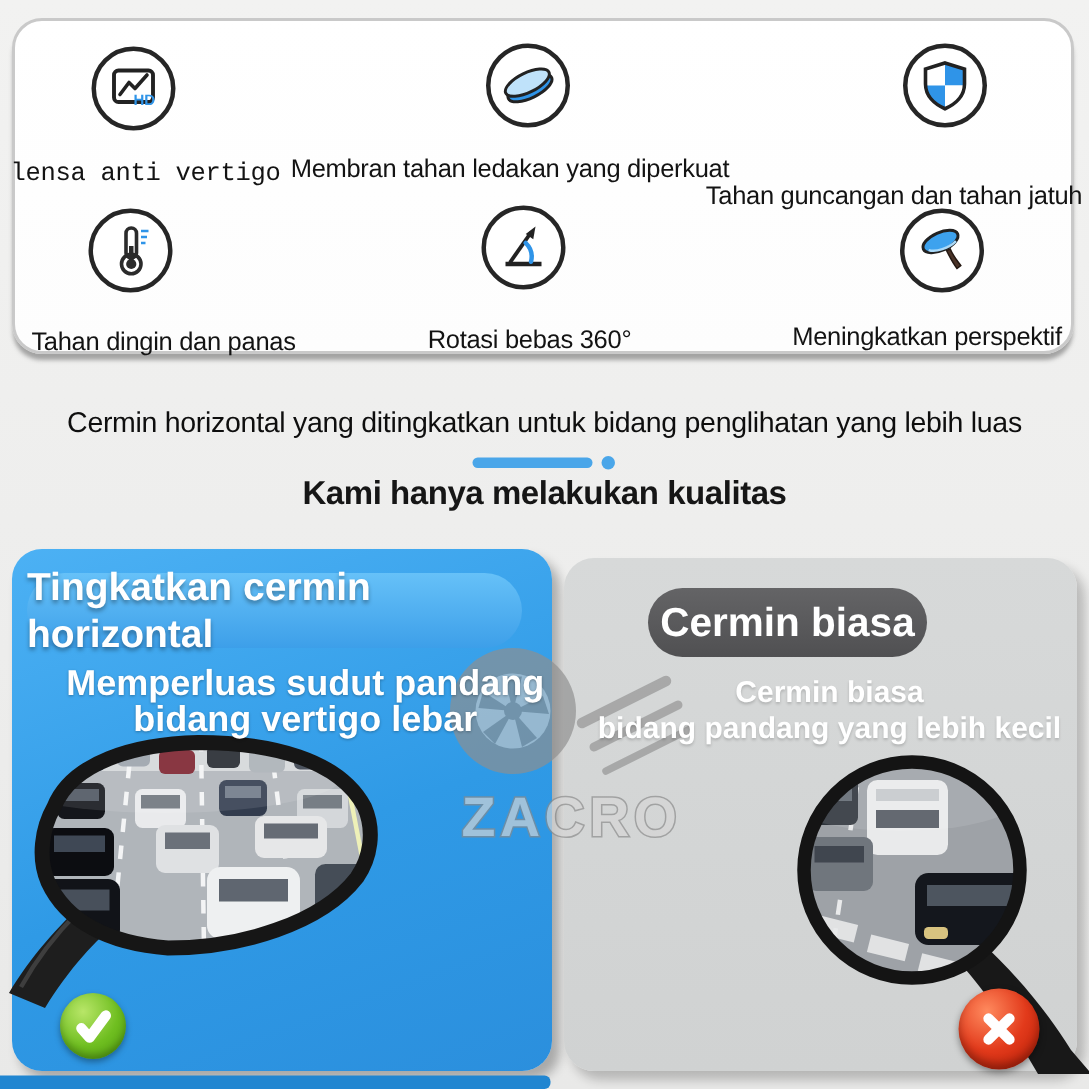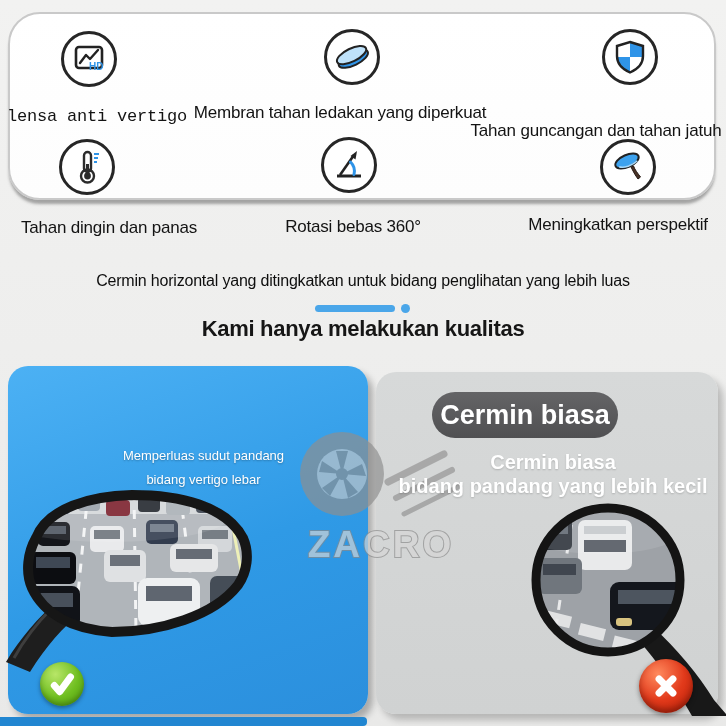--- a/index.html
+++ b/index.html
@@ -4,38 +4,38 @@
 <style>
   html,body{margin:0;padding:0;background:#e9e9e9;}
   *{box-sizing:border-box;}
   .stage{
     position:relative;width:726px;height:726px;overflow:hidden;
     background:linear-gradient(180deg,#f2f2f1 0%,#ededec 60%,#e9e9e8 100%);
     font-family:"Liberation Sans", sans-serif;
   }
   
   .card{
-    position:absolute;left:8px;top:12px;width:708px;height:188px;
+    position:absolute;left:8px;top:12px;width:708px;height:224px;
     background:linear-gradient(180deg,#ffffff,#fdfdfd);
-    border:2px solid #c9c9c9;border-radius:32px;
+    border:2px solid #c9c9c9;border-radius:20px;
     box-shadow:0 5px 3px -1px rgba(100,100,100,.55);
   }
   .fcircle{
     position:absolute;width:56px;height:56px;border-radius:50%;
     background:#fff;border:3.5px solid #262626;
     display:flex;align-items:center;justify-content:center;
   }
   .flabel{
     position:absolute;transform:translateX(-50%);white-space:nowrap;
     font-size:17px;font-weight:500;color:#131313;letter-spacing:-.2px;
   }
   
   .tagline{
     position:absolute;left:0;top:272px;width:726px;text-align:center;
-    font-size:16px;font-weight:500;color:#0e0e0e;letter-spacing:-.2px;
+    font-size:19px;font-weight:500;color:#0e0e0e;letter-spacing:-.2px;
   }
   .divider-line{position:absolute;left:315px;top:305px;width:80px;height:7px;border-radius:4px;background:#4aa6e9;}
   .divider-dot{position:absolute;left:401px;top:304px;width:9px;height:9px;border-radius:50%;background:#4aa6e9;}
   .heading{
     position:absolute;left:0;top:316px;width:726px;text-align:center;
     font-size:22px;font-weight:600;color:#161616;letter-spacing:-.3px;
   }
   
   .panel-left{
     position:absolute;left:8px;top:366px;width:360px;height:348px;border-radius:20px;
@@ -56,21 +56,21 @@
   }
   .badge-right{
     position:absolute;left:432px;top:392px;width:186px;height:46px;border-radius:24px;
     background:linear-gradient(180deg,#646466 0%,#505052 100%);
     display:flex;align-items:center;justify-content:center;
     font-size:27px;font-weight:700;color:#fff;
     z-index:4;
   }
   .desc-left{
     position:absolute;left:8px;top:444px;width:391px;text-align:center;z-index:4;
-    font-size:13px;font-weight:400;color:#fff;line-height:24px;
+    font-size:24px;font-weight:700;color:#fff;line-height:24px;
     text-shadow:0 1px 2px rgba(0,0,0,.3);
   }
   .desc-right{
     position:absolute;left:382px;top:450px;width:342px;text-align:center;z-index:4;
     font-size:20px;font-weight:700;color:#fff;line-height:24px;
     text-shadow:0 1px 2px rgba(0,0,0,.18);
   }
   .mirror-left-svg{position:absolute;left:0;top:486px;z-index:2;}
   .mirror-right-svg{position:absolute;left:508px;top:498px;z-index:2;}
   .watermark-svg{position:absolute;left:296px;top:424px;z-index:3;opacity:.68;}
@@ -169,20 +169,21 @@
   </div>
 
   <div class="tagline">Cermin horizontal yang ditingkatkan untuk bidang penglihatan yang lebih luas</div>
   <div class="divider-line"></div>
   <div class="divider-dot"></div>
   <div class="heading">Kami hanya melakukan kualitas</div>
 
   <div class="panel-left"></div>
   <div class="panel-right"></div>
 
+  <div class="badge-left">Tingkatkan cermin horizontal</div>
   <div class="desc-left">
     <div>Memperluas sudut pandang</div>
     <div>bidang vertigo lebar</div>
   </div>
 
   <div class="badge-right">Cermin biasa</div>
   <div class="desc-right">
     <div>Cermin biasa</div>
     <div>bidang pandang yang lebih kecil</div>
   </div>

